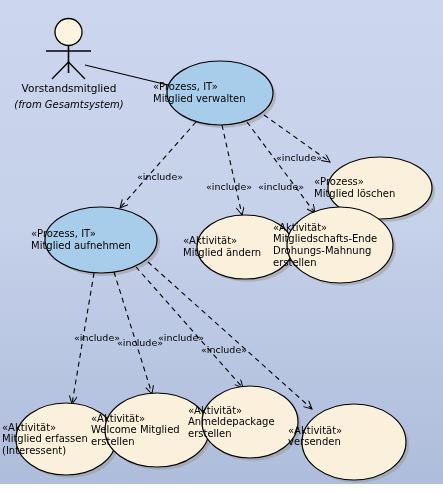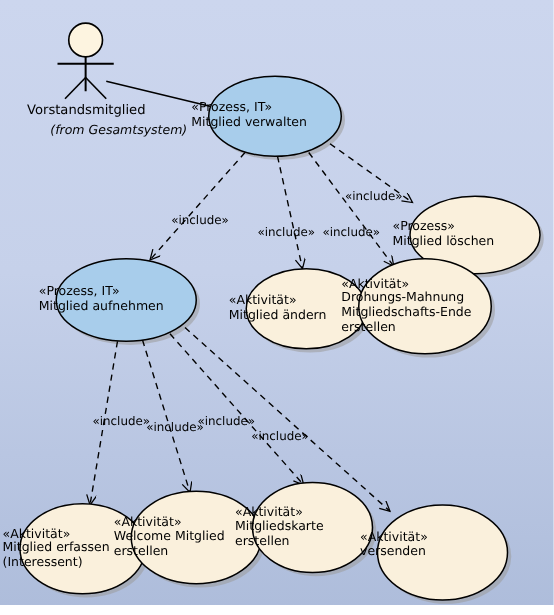--- a/index.html
+++ b/index.html
@@ -37,21 +37,20 @@
     display: block;
   }
   .actor-label {
     position: absolute;
     text-align: center;
     color: #000;
     white-space: nowrap;
   }
   .actor-from {
     font-style: italic;
-    margin-left: 26px;
   }
   .include-label {
     position: absolute;
     white-space: nowrap;
     color: #000;
     pointer-events: none;
   }
 </style>
 </head>
 <body>
@@ -121,37 +120,37 @@
       <div class="node-label" style="left: 314px; top: 176.4px; width: 132px; font-size: 10px; line-height: 11.6px;">
         <span class="lbl-stereo">«Prozess»</span>
         <span class="lbl-name">Mitglied löschen</span>
       </div>
       <div class="node-label" style="left: 183px; top: 235.4px; width: 124px; font-size: 10px; line-height: 11.6px;">
         <span class="lbl-stereo">«Aktivität»</span>
         <span class="lbl-name">Mitglied ändern</span>
       </div>
       <div class="node-label" style="left: 273px; top: 221.8px; width: 134px; font-size: 10px; line-height: 11.6px;">
         <span class="lbl-stereo">«Aktivität»</span>
+        <span class="lbl-name">Mitgliedschafts-Ende</span>
         <span class="lbl-name">Drohungs-Mahnung</span>
-        <span class="lbl-name">Mitgliedschafts-Ende</span>
         <span class="lbl-name">erstellen</span>
       </div>
       <div class="node-label" style="left: 2px; top: 421.6px; width: 128px; font-size: 10px; line-height: 11.6px;">
         <span class="lbl-stereo">«Aktivität»</span>
         <span class="lbl-name">Mitglied erfassen</span>
         <span class="lbl-name">(Interessent)</span>
       </div>
       <div class="node-label" style="left: 91px; top: 412.6px; width: 132px; font-size: 10px; line-height: 11.6px;">
         <span class="lbl-stereo">«Aktivität»</span>
         <span class="lbl-name">Welcome Mitglied</span>
         <span class="lbl-name">erstellen</span>
       </div>
       <div class="node-label" style="left: 188px; top: 404.6px; width: 124px; font-size: 10px; line-height: 11.6px;">
         <span class="lbl-stereo">«Aktivität»</span>
-        <span class="lbl-name">Mitgliedskarte</span>
+        <span class="lbl-name">Anmeldepackage</span>
         <span class="lbl-name">erstellen</span>
       </div>
       <div class="node-label" style="left: 288px; top: 424.6px; width: 132px; font-size: 10px; line-height: 11.6px;">
         <span class="lbl-stereo">«Aktivität»</span>
         <span class="lbl-name">versenden</span>
       </div>
     </div>
   <div id="include-label-layer">
       <div class="include-label" style="left: 137px; top: 171px; font-size: 9.5px;">«include»</div>
       <div class="include-label" style="left: 206px; top: 181px; font-size: 9.5px;">«include»</div>

